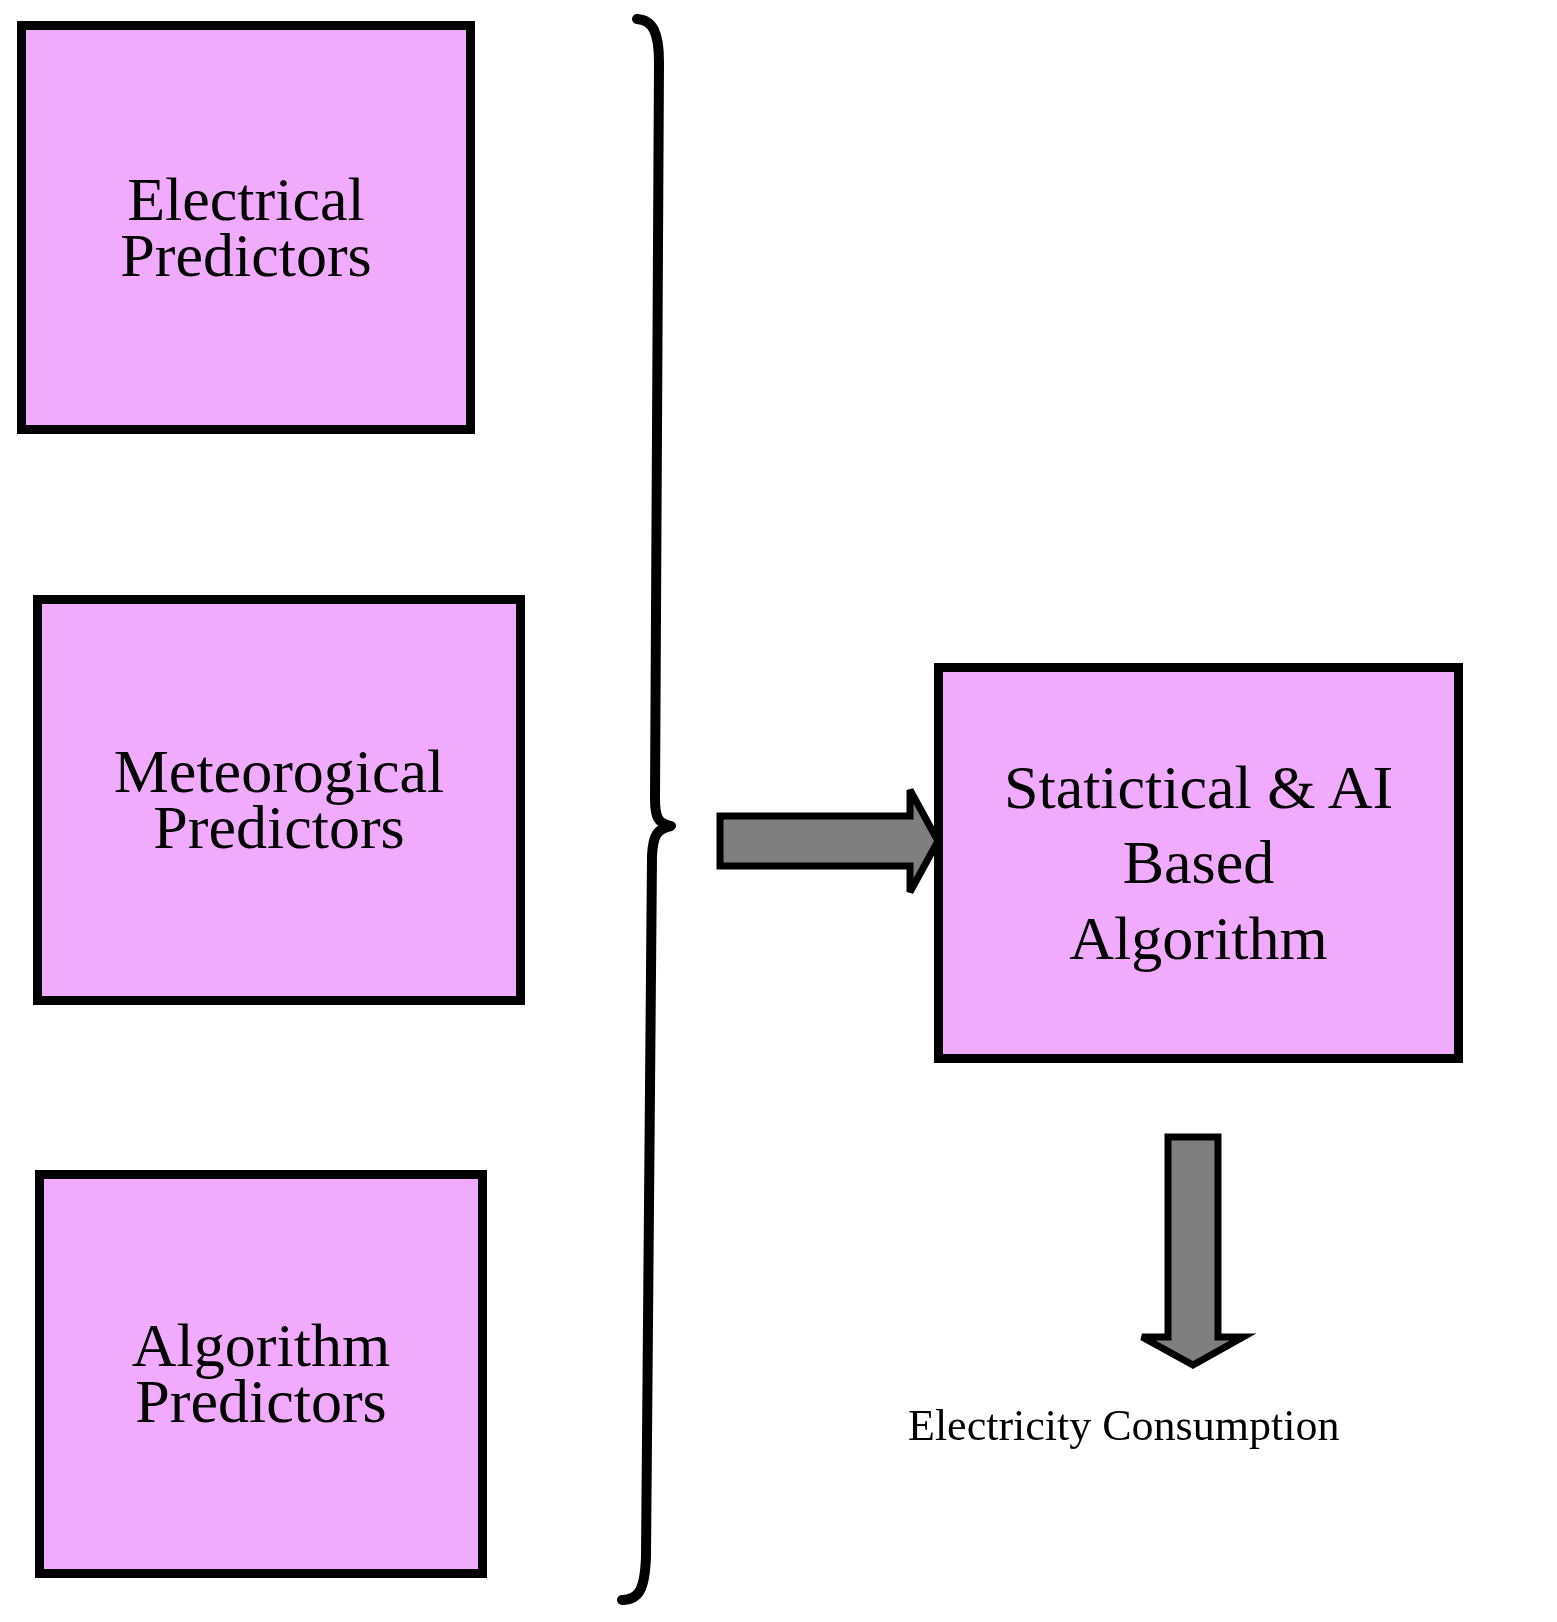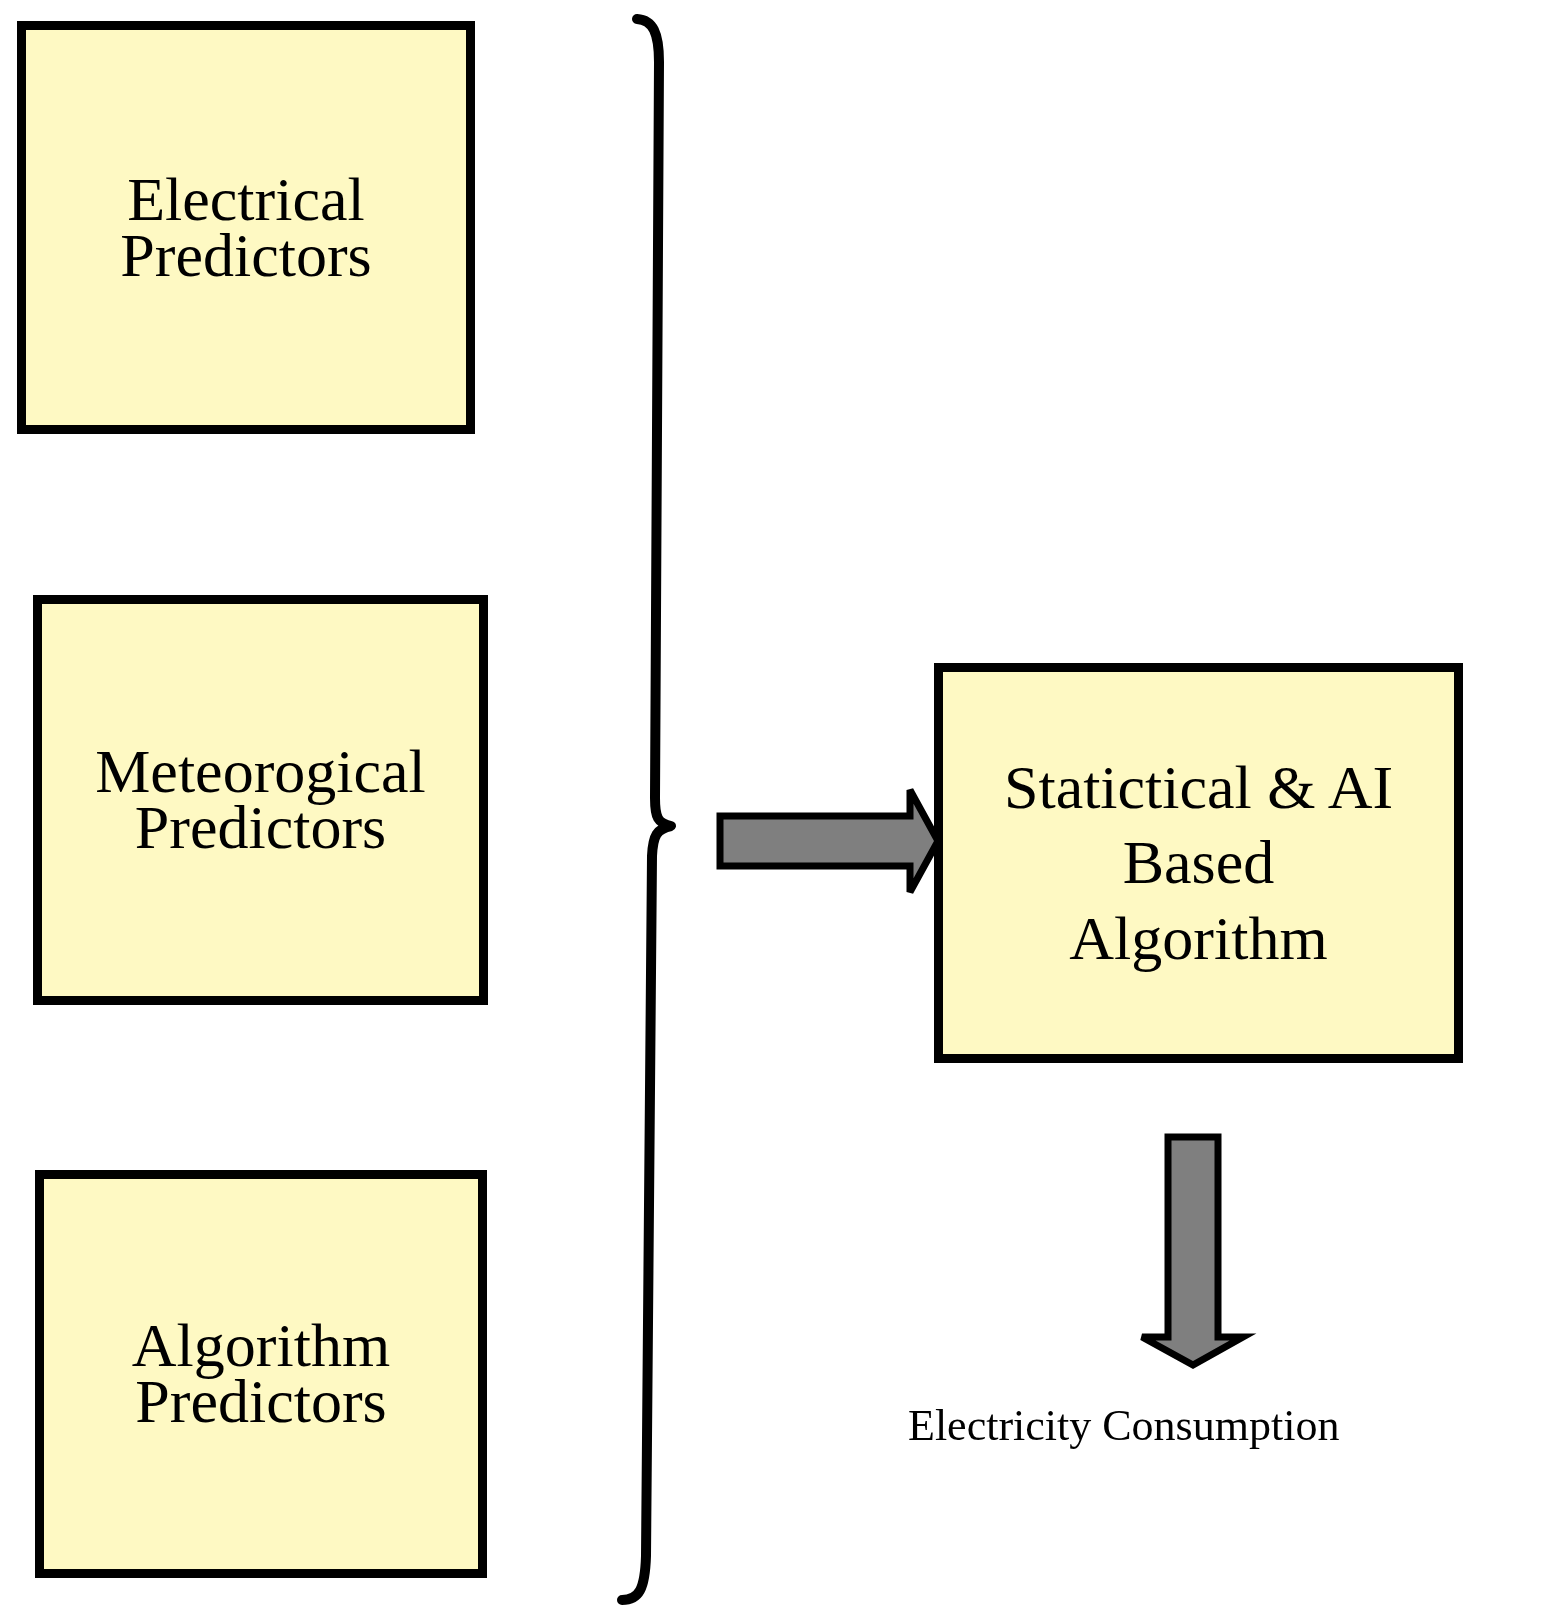--- a/index.html
+++ b/index.html
@@ -13,33 +13,33 @@
     height: 1622px;
     background: #ffffff;
     font-family: "Liberation Serif", "DejaVu Serif", serif;
     color: #000000;
     overflow: hidden;
   }
   .dbox {
     position: absolute;
     box-sizing: border-box;
     border: 9px solid #000000;
-    background: #fef9c3;
+    background: #f0abfc;
     display: flex;
     align-items: center;
     justify-content: center;
     text-align: center;
   }
   .dbox .label {
     white-space: pre-line;
     font-size: 62px;
     line-height: 0.9;
   }
   #box-electrical { left: 17px;  top: 21px;   width: 458px; height: 413px; }
-  #box-meteo      { left: 33px;  top: 595px;  width: 455px; height: 410px; }
+  #box-meteo      { left: 33px;  top: 595px;  width: 492px; height: 410px; }
   #box-calendar   { left: 35px;  top: 1170px; width: 452px; height: 408px; }
   #box-algorithm  { left: 934px; top: 663px;  width: 529px; height: 400px; }
   #box-algorithm .label {
     line-height: 1.22;
   }
   .overlay-svg {
     position: absolute;
     left: 0;
     top: 0;
     width: 1557px;

